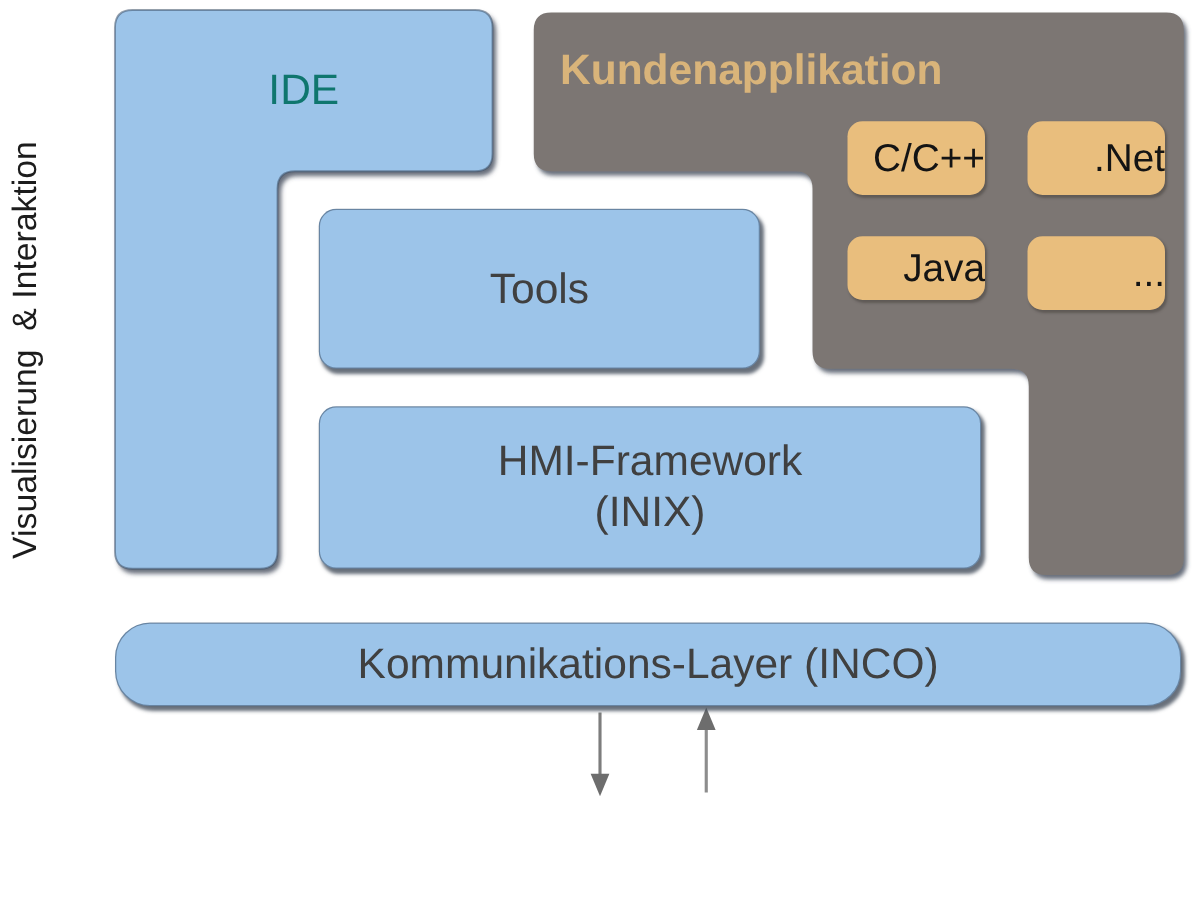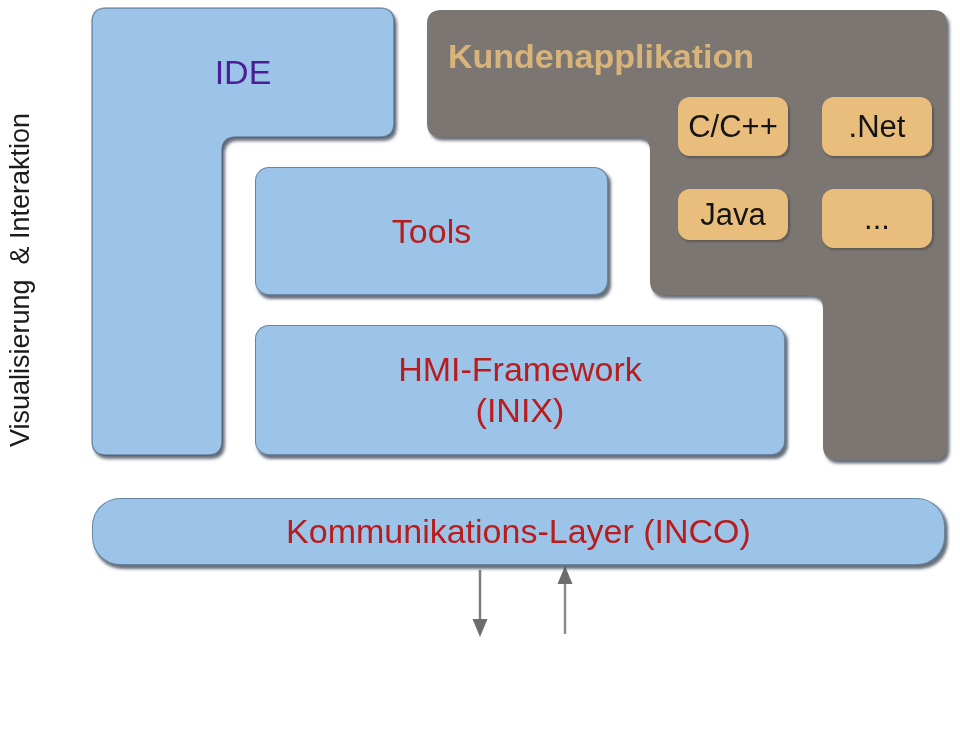--- a/index.html
+++ b/index.html
@@ -11,34 +11,34 @@
     background: #ffffff; overflow: hidden;
   }
   .shapes-svg { position: absolute; left: 0; top: 0; width: 960px; height: 730px; }
   .abs { position: absolute; box-sizing: border-box; }
   .block {
     background: #9cc4e9;
     border: 1px solid rgba(62, 82, 106, 0.55);
     border-radius: 14px;
     box-shadow: 2.5px 3.5px 3px rgba(66, 76, 90, 0.8);
     display: flex; align-items: center; justify-content: center;
-    color: #b91c1c; font-size: 34px; text-align: center;
+    color: #404040; font-size: 34px; text-align: center;
   }
   .block .two-line { line-height: 41px; }
   .btn {
     background: #e9be7d;
     border-radius: 12px;
     box-shadow: 1.5px 2px 2px rgba(60, 55, 50, 0.45);
-    display: flex; align-items: center; justify-content: center;
+    display: flex; align-items: center; justify-content: flex-end;
     color: #141414; font-size: 31px;
   }
   .overlay-label {
     position: absolute; display: flex;
     align-items: center; justify-content: center;
-    color: #4c1d95; font-size: 34px; pointer-events: none;
+    color: #0f766e; font-size: 34px; pointer-events: none;
   }
   .kunden-label {
     position: absolute; color: #d9b47a; font-size: 34px;
     line-height: 40px; white-space: nowrap; pointer-events: none; font-weight: bold;
   }
   .vlabel {
     position: absolute; left: -200px; top: 258px;
     width: 440px; height: 44px; line-height: 44px;
     transform: rotate(-90deg);
     text-align: center; color: #1c1c1c; font-size: 27px;

